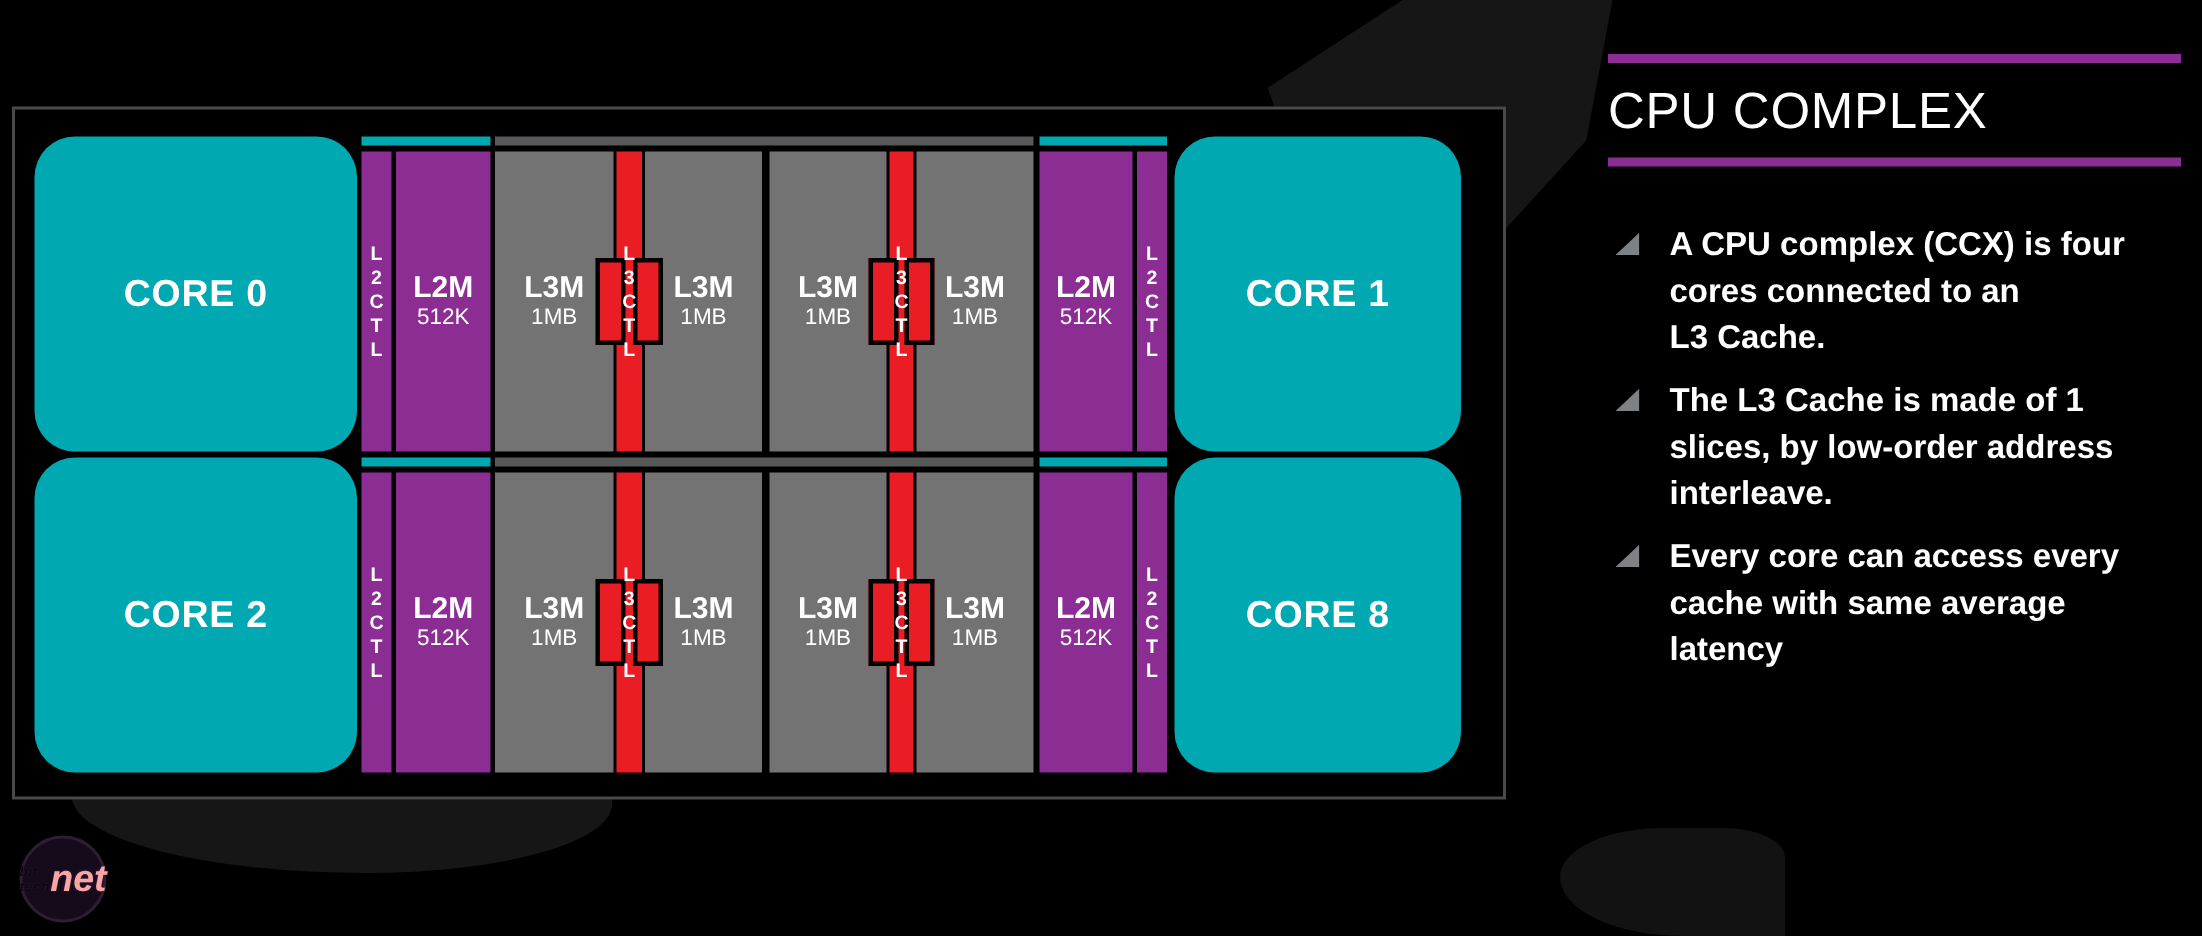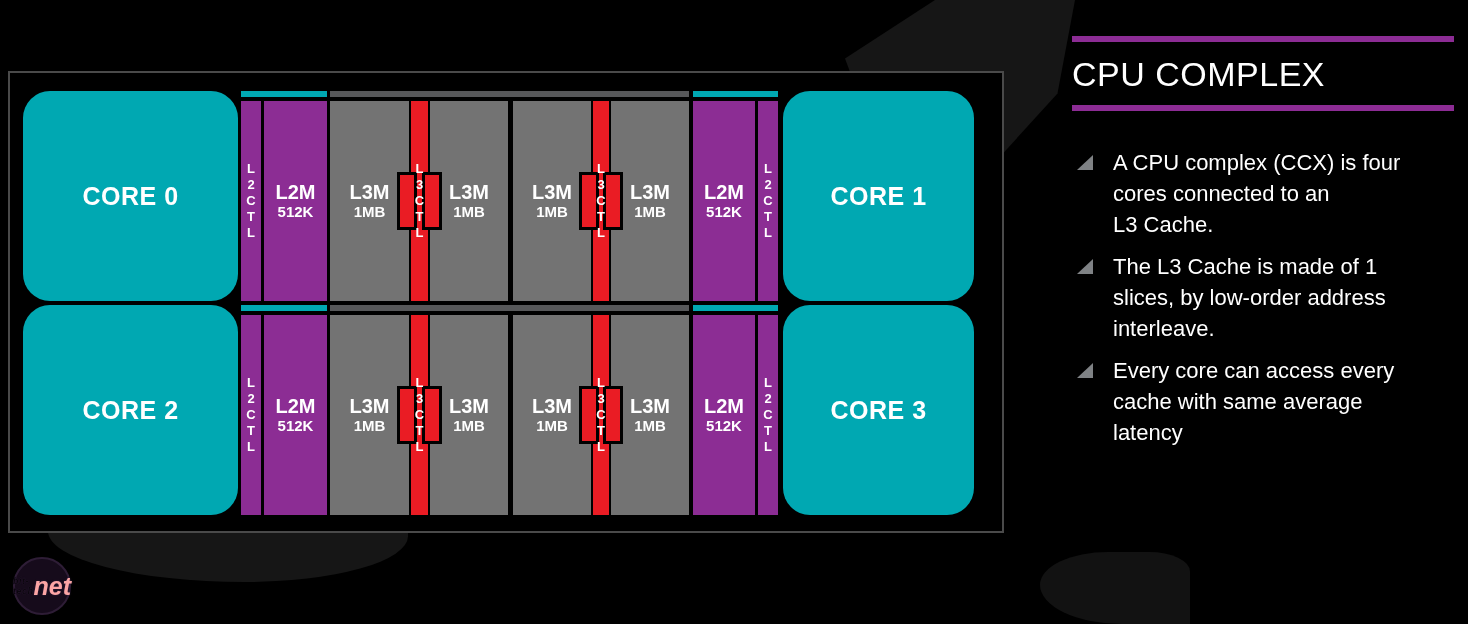--- a/index.html
+++ b/index.html
@@ -53,38 +53,38 @@
   .col-l3m-b   { width:78px;  margin-right:5px; }
   .col-l3m-c   { width:78px;  margin-right:2px; }
   .col-red-b   { width:16px;  margin-right:2px; }
   .col-l3m-d   { width:78px;  margin-right:4px; }
   .col-l2m-r   { width:62px;  margin-right:3px; }
   .col-l2ctl-r { width:20px;  margin-right:5px; }
   .col-core-r  { width:191px; }
 
   .core-label { font-size:25px; font-weight:bold; letter-spacing:.5px; }
   .blk-t { font-size:20px; font-weight:bold; line-height:22px; }
-  .blk-s { font-size:15px; font-weight:bold; line-height:18px; }
+  .blk-s { font-size:15px; font-weight:normal; line-height:18px; }
   .vtext { white-space:pre-line; text-align:center; font-weight:bold;
            font-size:13px; line-height:16px; position:relative; z-index:3; }
 
   .redstrip { position:relative; z-index:2; }
   .redstrip::before, .redstrip::after {
     content:""; position:absolute; top:50%; transform:translateY(-50%);
     width:14px; height:52px; background:#ea1c24; border:3px solid #000;
   }
   .redstrip::before { left:-14px; }
   .redstrip::after  { right:-14px; }
 
   
   .panel { position:absolute; left:1072px; top:0; width:382px; z-index:1; }
   .rule { height:6px; background:#8c2c94; }
   .rule-top { margin-top:36px; }
   .panel-title { font-size:34px; font-weight:400; color:#fff; margin:13px 0 11px 0; letter-spacing:.5px; }
-  .bullets { margin-top:36px; }
+  .bullets { margin-top:36px;font-weight:bold; }
   .bullet { display:flex; margin-bottom:11px; }
   .tri { flex:none; width:16px; height:15px; margin:8px 0 0 5px;
          background:#7f8285; clip-path:polygon(100% 0, 100% 100%, 0 100%); }
   .btext { margin-left:20px; font-size:22px; line-height:31px; color:#fff; white-space:pre-line; }
 
   
   .logo { position:absolute; left:13px; top:557px; width:58px; height:58px; z-index:1;
           border-radius:50%; background:#160b1b; border:2px solid #2e1d36;
           display:flex; flex-direction:row; align-items:center; justify-content:center; }
   .logo-brand { font-size:9px; font-weight:bold; font-style:italic; color:#0b060e;
@@ -220,21 +220,21 @@
       <div class="blk-s">512K</div>
     </div>
     <div class="blk purple sub col-l2ctl-r">
       <span class="vtext">L
 2
 C
 T
 L</span>
     </div>
     <div class="blk teal col-core-r">
-      <span class="core-label">CORE 3</span>
+      <span class="core-label">CORE 8</span>
     </div>
   </div>
 
 </div>
 
 <div class="panel">
   <div class="rule rule-top"></div>
   <div class="panel-title">CPU COMPLEX</div>
   <div class="rule"></div>
   <div class="bullets">

